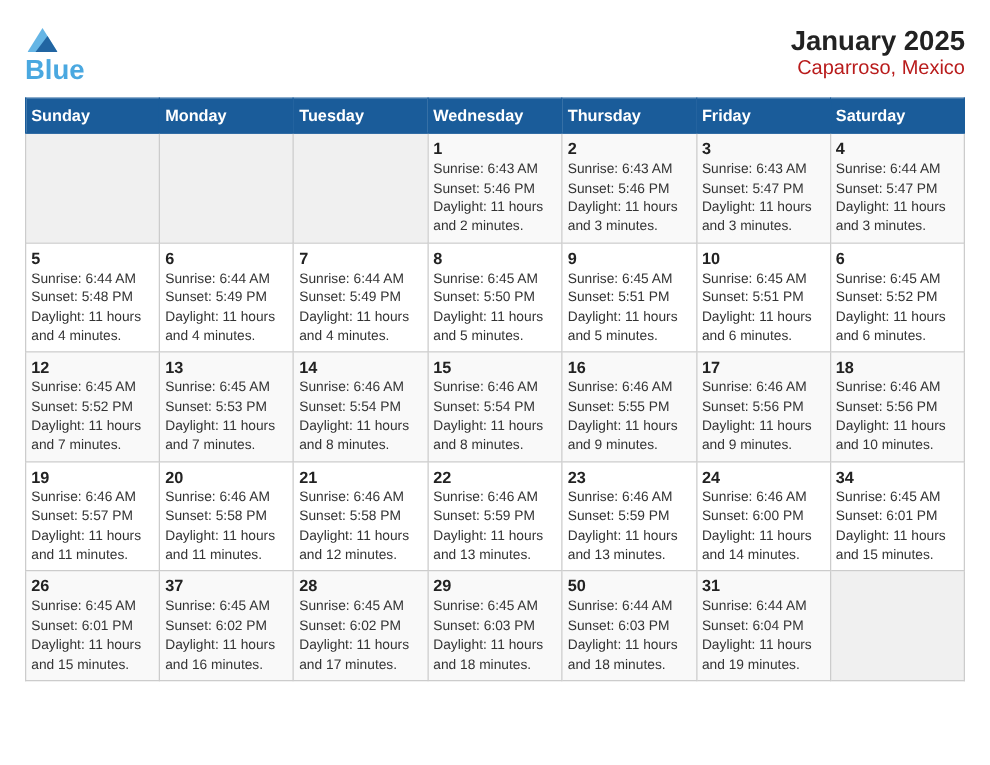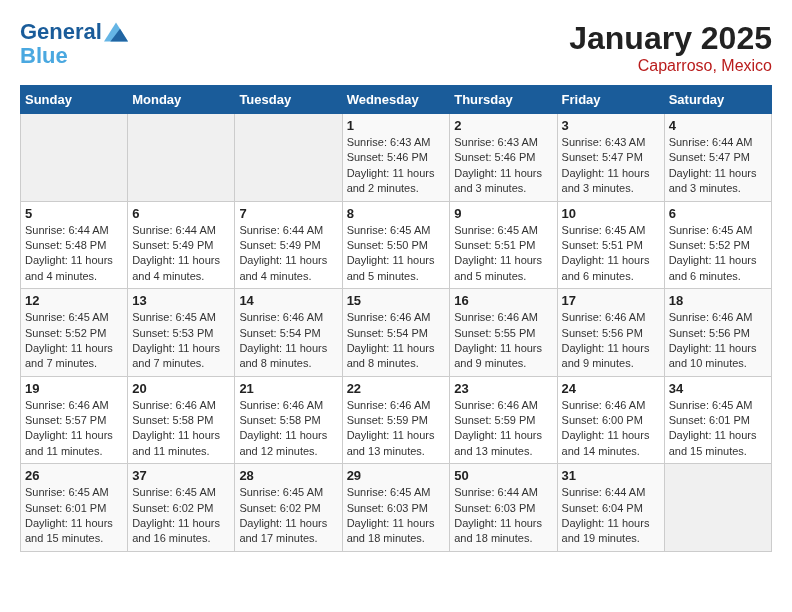--- a/index.html
+++ b/index.html
@@ -28,21 +28,21 @@
     }
     .logo-icon {
       width: 24px;
       height: 24px;
       margin-left: 2px;
     }
     .title-block {
       text-align: right;
     }
     .month-year {
-      font-size: 32px;
+      font-size: 22px;
       font-weight: bold;
       color: #222;
     }
     .location {
       font-size: 16px;
       color: #b91c1c;
     }
     table {
       width: 100%;
       border-collapse: collapse;
@@ -87,21 +87,20 @@
       background-color: #f0f0f0 !important;
     }
   </style>
 </head>
 <body>
 
 <div class="header">
   <div class="logo">
     <div>
       <div style="display:flex; align-items:center;">
-        <span class="logo-text">General</span>
         <svg class="logo-icon" viewBox="0 0 30 24" fill="none">
           <polygon points="0,24 15,0 30,24" fill="#4aa8e0" opacity="0.85"></polygon>
           <polygon points="8,24 20,8 30,24" fill="#1a5c9a" opacity="0.9"></polygon>
         </svg>
       </div>
       <div style="display:flex;">
         <span class="logo-text" style="color:#4aa8e0;">Blue</span>
       </div>
     </div>
   </div>

